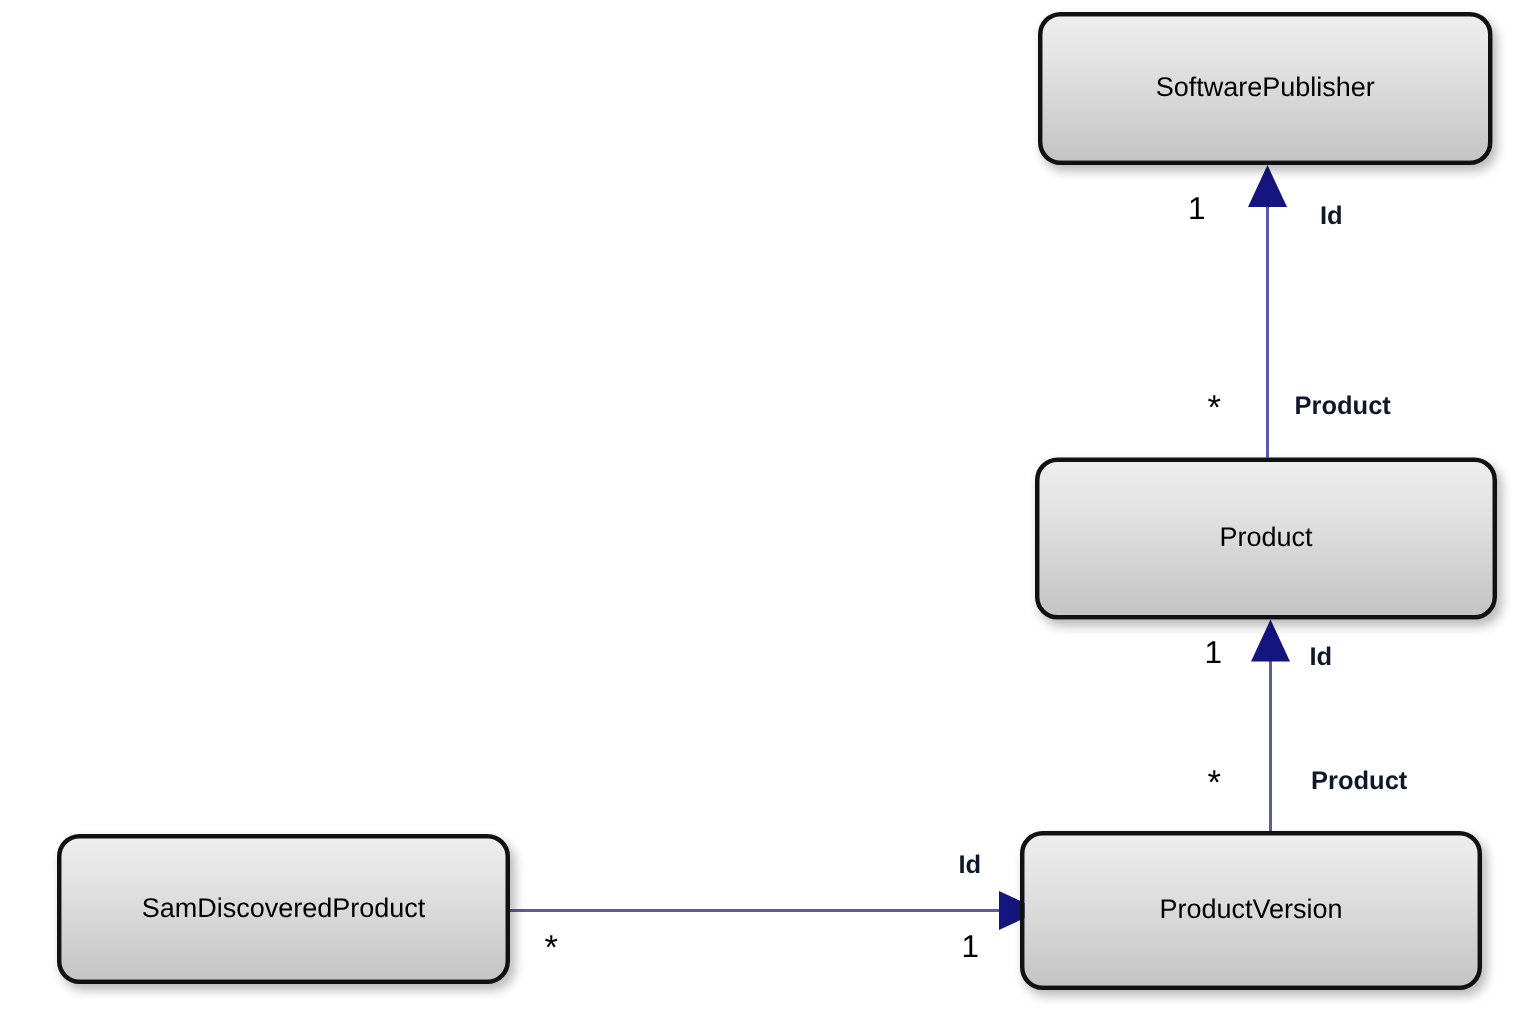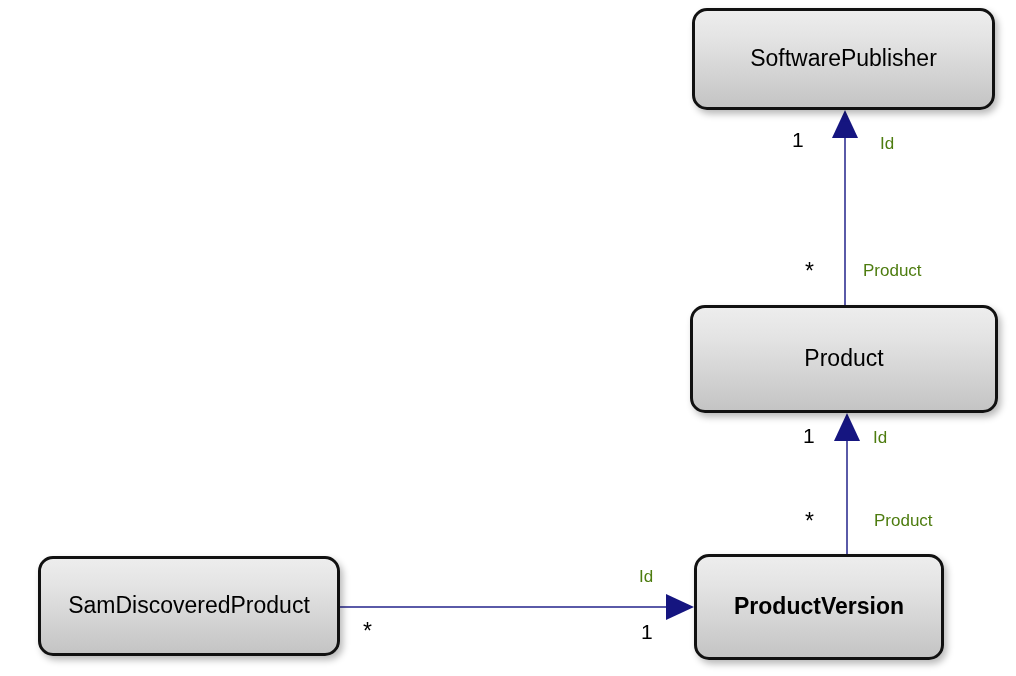--- a/index.html
+++ b/index.html
@@ -26,42 +26,43 @@
     border: 3px solid #111111;
     border-radius: 15px;
     background: linear-gradient(to bottom, #ededed 0%, #e4e4e4 28%, #d5d5d5 62%, #c4c4c4 100%);
     box-shadow: 3px 4px 7px rgba(0,0,0,0.28);
     display: flex;
     align-items: center;
     justify-content: center;
     text-align: center;
   }
   .entity .entity-label {
-    font-size: 23px;
+    font-size: 18px;
     color: #000000;
     line-height: 1.18;
     letter-spacing: 0px;
     padding: 0 10px;
     word-break: break-all;
   }
   
   #wires {
     position: absolute;
     left: 0;
     top: 0;
     width: 1016px;
     height: 676px;
     pointer-events: none;
   }
   
   .edge-label {
     position: absolute;
     font-size: 17px;
-    color: #4d7c0f;
+    color: #0f172a;
     white-space: nowrap;
+    font-weight: bold;
   }
   .mult {
     position: absolute;
     font-size: 21px;
     color: #000000;
     white-space: nowrap;
   }
   .mult.star {
     font-size: 23px;
     line-height: 1;
@@ -96,21 +97,21 @@
   </svg>
 
   <div class="entity" style="left:692px; top:8px; width:303px; height:102px;">
     <span class="entity-label">SoftwarePublisher</span>
   </div>
 
   <div class="entity" style="left:690px; top:305px; width:308px; height:108px;">
     <span class="entity-label">Product</span>
   </div>
 
-  <div class="entity" style="left:694px; top:554px; width:250px; height:106px;font-weight:bold;">
+  <div class="entity" style="left:680px; top:554px; width:308px; height:106px;">
     <span class="entity-label">ProductVersion</span>
   </div>
 
   <div class="entity" style="left:38px; top:556px; width:302px; height:100px;">
     <span class="entity-label" style="max-width:250px;">SamDiscoveredProduct</span>
   </div>
 
   <span class="mult" style="left:792px; top:128px;">1</span>
   <span class="edge-label" style="left:880px; top:134px;">Id</span>
   <span class="mult star" style="left:805px; top:260px;">*</span>

